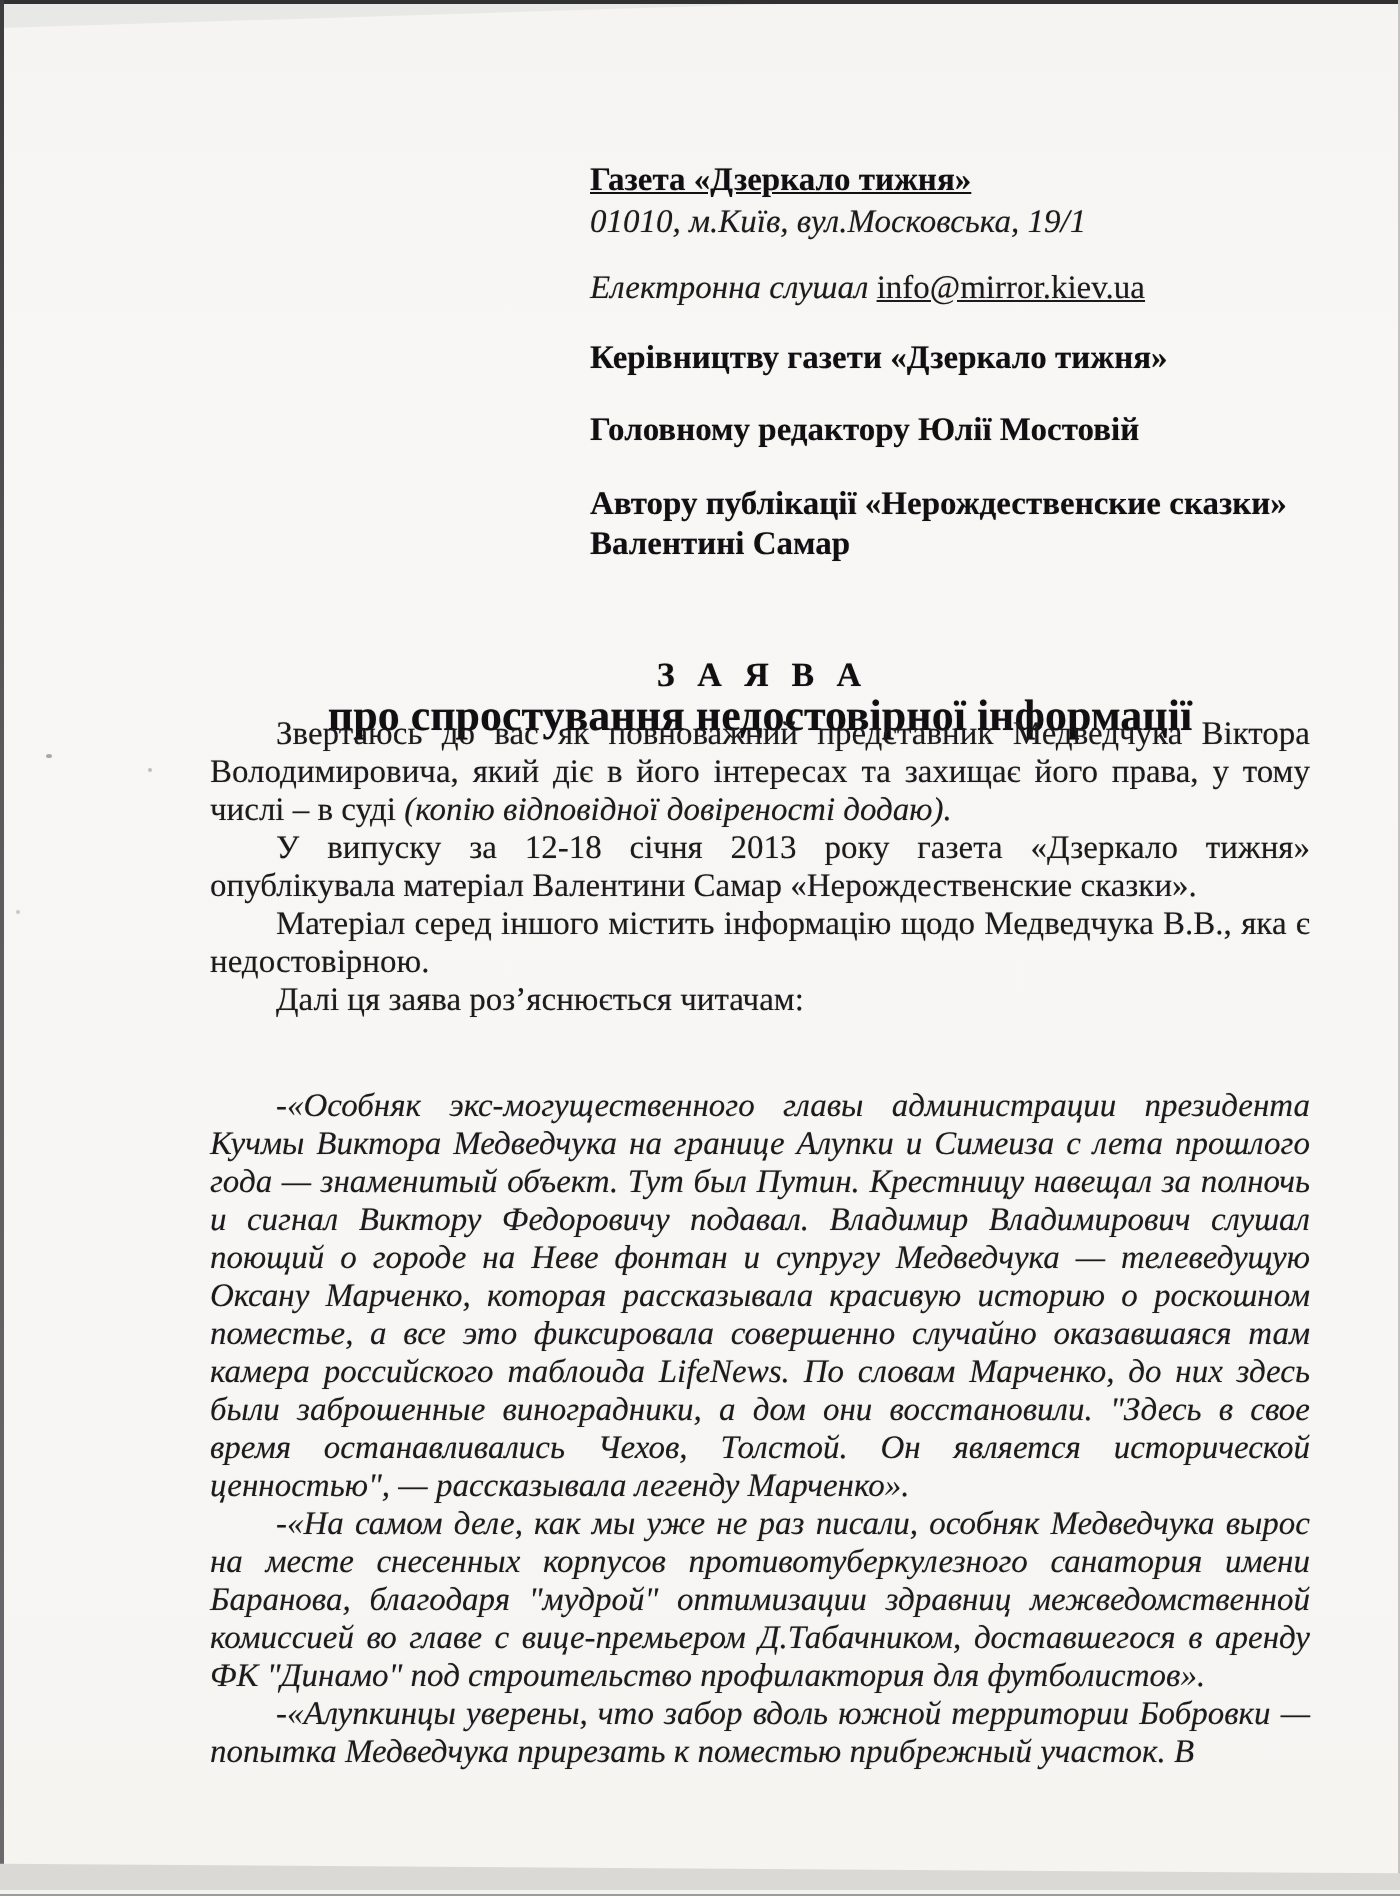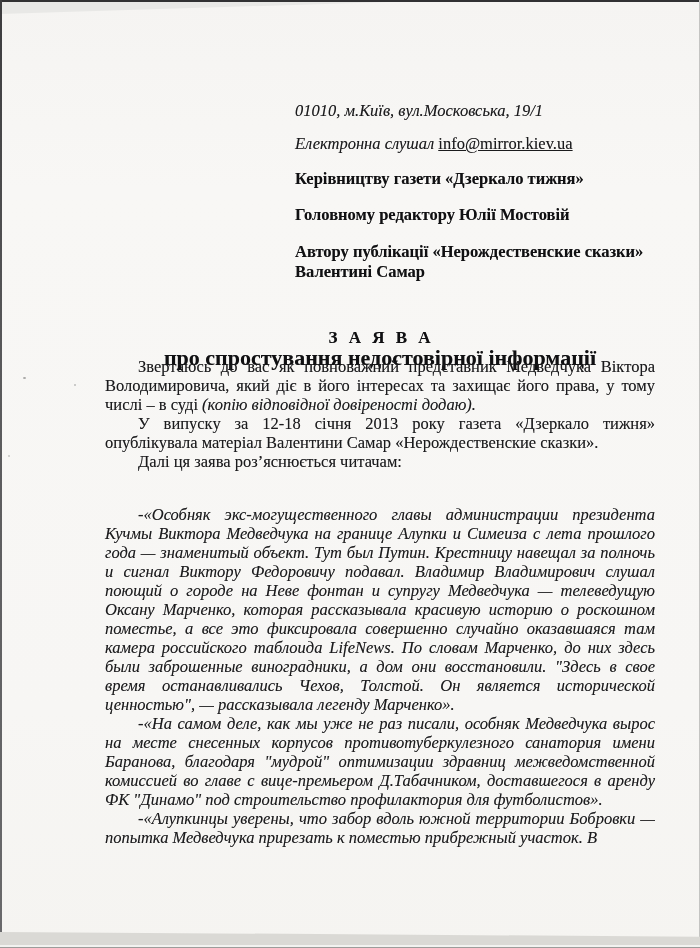--- a/index.html
+++ b/index.html
@@ -65,20 +65,21 @@
   <div class="border-right"></div>
   <div class="bottom-band"></div>
   <div class="bottom-white"></div>
   <div class="bottom-gray"></div>
   <div class="speck s1"></div>
   <div class="speck s2"></div>
   <div class="speck s3"></div>
 
   <div class="content">
 
+    <div class="lh b u org">Газета «Дзеркало тижня»</div>
 
     <div class="lh i addr">01010, м.Київ, вул.Московська, 19/1</div>
 
     <div class="lh emailline">
       <span class="i">Електронна слушал </span><span class="email">info@mirror.kiev.ua</span>
     </div>
 
     <div class="lh b mgmt">Керівництву газети «Дзеркало тижня»</div>
 
     <div class="lh b editor">Головному редактору Юлії Мостовій</div>
@@ -91,20 +92,21 @@
       <div class="doc-title">З А Я В А</div>
       <div class="doc-subtitle">про спростування недостовірної інформації</div>
     </div>
 
     <div class="body">
 
       <p><span>Звертаюсь до вас як повноважний представник Медведчука Віктора Володимировича, який діє в його інтересах та захищає його права, у тому числі – в суді </span><span class="i">(копію відповідної довіреності додаю).</span></p>
 
       <p>У випуску за 12-18 січня 2013 року газета «Дзеркало тижня» опублікувала матеріал Валентини Самар «Нерождественские сказки».</p>
 
+      <p>Матеріал серед іншого містить інформацію щодо Медведчука В.В., яка є недостовірною.</p>
 
 
       <p>Далі ця заява роз’яснюється читачам:</p>
 
       <p class="quote gap">-«Особняк экс-могущественного главы администрации президента Кучмы Виктора Медведчука на границе Алупки и Симеиза с лета прошлого года — знаменитый объект. Тут был Путин. Крестницу навещал за полночь и сигнал Виктору Федоровичу подавал. Владимир Владимирович слушал поющий о городе на Неве фонтан и супругу Медведчука — телеведущую Оксану Марченко, которая рассказывала красивую историю о роскошном поместье, а все это фиксировала совершенно случайно оказавшаяся там камера российского таблоида LifeNews. По словам Марченко, до них здесь были заброшенные виноградники, а дом они восстановили. "Здесь в свое время останавливались Чехов, Толстой. Он является исторической ценностью", — рассказывала легенду Марченко».</p>
 
       <p class="quote">-«На самом деле, как мы уже не раз писали, особняк Медведчука вырос на месте снесенных корпусов противотуберкулезного санатория имени Баранова, благодаря "мудрой" оптимизации здравниц межведомственной комиссией во главе с вице-премьером Д.Табачником, доставшегося в аренду ФК "Динамо" под строительство профилактория для футболистов».</p>
 
       <p class="quote">-«Алупкинцы уверены, что забор вдоль южной территории Бобровки — попытка Медведчука прирезать к поместью прибрежный участок. В</p>
 

